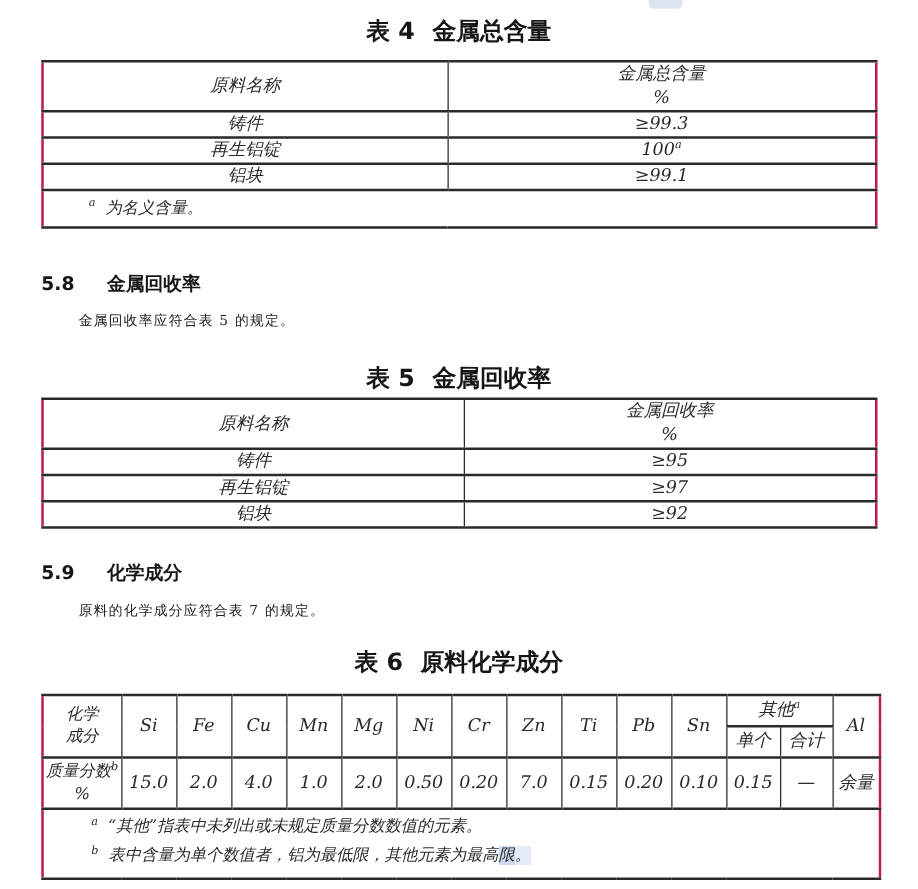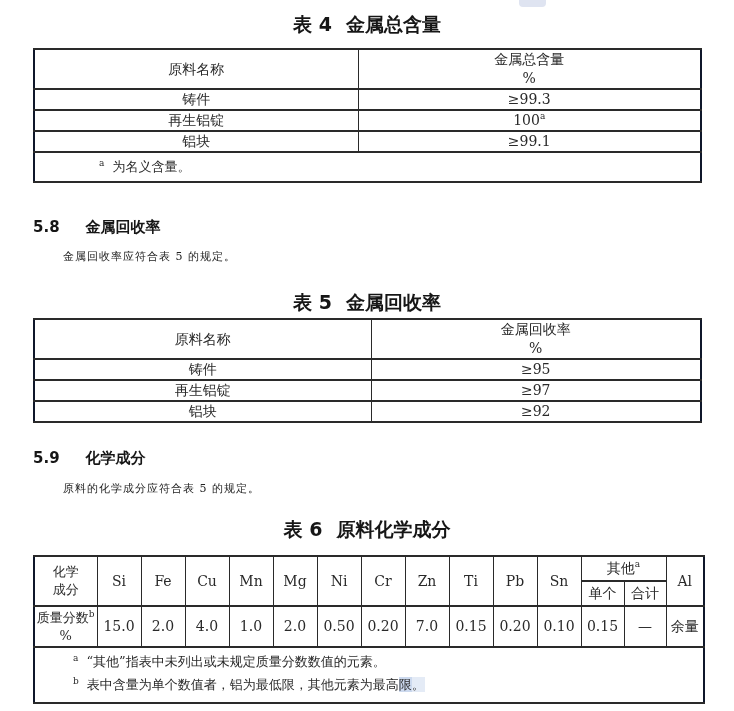--- a/index.html
+++ b/index.html
@@ -32,32 +32,32 @@
   .heading .num { margin-right: 26px; }
   .para {
     position: absolute; left: 63px; font-size: 11px; color: #222;
     letter-spacing: 1px;
   }
   .p58 { top: 249px; }
   .p59 { top: 481px; }
 
   table.tbl {
     position: absolute; border-collapse: collapse; table-layout: fixed;
-    border: 2px solid #0f172a; font-size: 14px; color: #2a2a2a;
+    border: 2px solid #be185d; font-size: 14px; color: #2a2a2a; font-style: italic;
   }
   table.tbl td {
     border: 1px solid #2a2a2a; border-top-width: 2px; border-bottom-width: 2px;
     text-align: center; vertical-align: middle; line-height: 1.35;
   }
   .t4 { top: 48px; left: 33px; width: 667px; }
   .t5 { top: 318px; left: 33px; width: 667px; }
   .t45 .head td { height: 40px; }
   .t45 .row td { height: 14px; }
   .t4 .noterow td {
-    height: 30px; text-align: left; padding-left: 64px; font-size: 13px;
+    height: 30px; text-align: left; padding-left: 36px; font-size: 13px;
   }
   sup {
     font-size: 9px; line-height: 0; vertical-align: super;
     font-family: "DejaVu Serif", "Liberation Serif", serif;
   }
   .noterow sup, .t6notes sup { margin-right: 8px; }
 
   .t6 { top: 555px; left: 33px; width: 670px; font-size: 13px; }
   .t6 .hrow td { height: 25px; }
   .t6 .drow td { height: 41px; }
@@ -144,21 +144,21 @@
     <tr class="row">
       <td>铝块</td>
       <td>≥92</td>
     </tr>
   </tbody>
 </table>
 
 <div class="heading h59">
   <span class="num">5.9</span><span>化学成分</span>
 </div>
-<div class="para p59">原料的化学成分应符合表 5 的规定。</div>
+<div class="para p59">原料的化学成分应符合表 7 的规定。</div>
 
 <div class="caption cap-t6">
   <span>表 6</span><span class="cap-gap"></span><span>原料化学成分</span>
 </div>
 
 <table class="tbl t6">
   <colgroup>
     <col style="width:63px">
     <col style="width:44px">
       <col style="width:44px">

